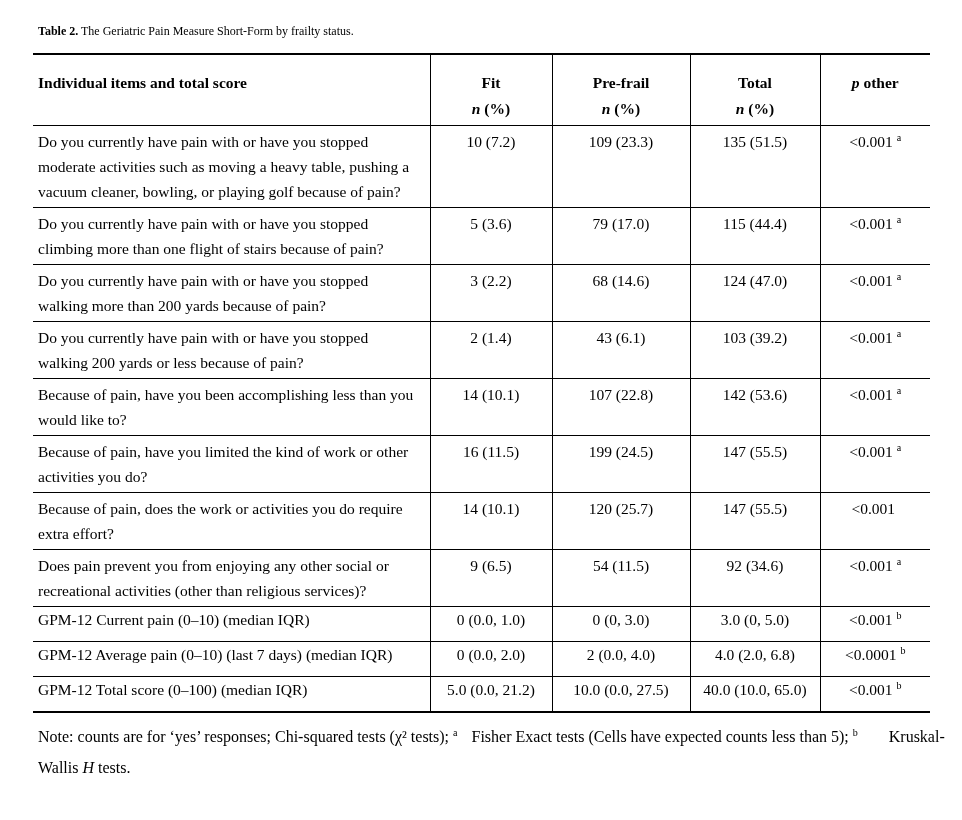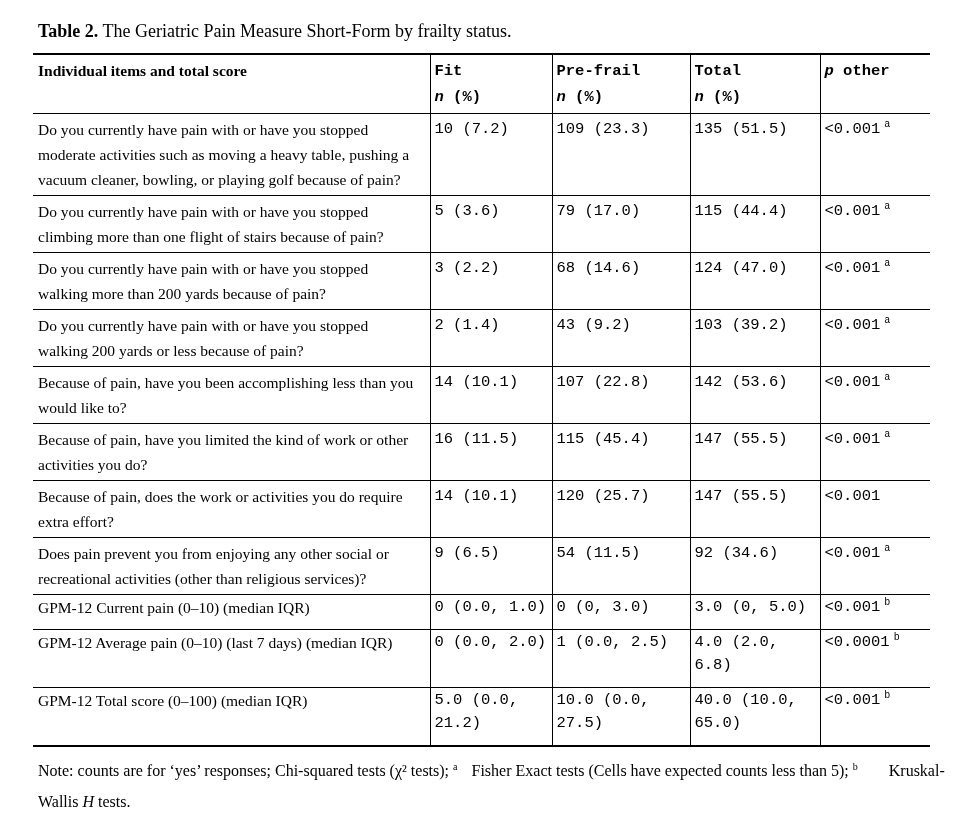--- a/index.html
+++ b/index.html
@@ -4,47 +4,47 @@
 <style>
   html, body { margin:0; padding:0; }
   body {
     width:962px; height:820px;
     background:#ffffff; color:#000000;
     font-family:"Liberation Serif","DejaVu Serif",serif;
     overflow:hidden;
   }
   .page { padding:21px 30px 0 33px; }
 
-  .title { font-size:18px; line-height:20px; margin:0 0 12px 5px; }
+  .title { font-size:12px; line-height:20px; margin:0 0 12px 5px; }
   .title .tbold { font-weight:bold; }
 
   table.gpm {
     border-collapse:collapse; table-layout:fixed;
     width:897px;
     border-top:2px solid #000;
     border-bottom:2px solid #000;
     font-size:15.5px;
   }
   th, td {
     vertical-align:top;
     padding:3px 4px;
     line-height:25px;
     border-bottom:1px solid #000;
   }
   th + th, td + td { border-left:1px solid #000; }
 
   thead th {
     font-weight:bold; text-align:center;
-    line-height:26px; padding-top:3px; padding-bottom:3px;
+    line-height:26px; padding-top:15px; padding-bottom:3px;
   }
   th.q, td.q {
     text-align:left; padding-left:5px; padding-right:3px;
     white-space:pre-line;
   }
-  td.c, th.c { text-align:left;font-family:Liberation Mono, monospace; }
+  td.c, th.c { text-align:center; }
   tr.tight td { line-height:23px; padding-top:1px; padding-bottom:10px; }
 
   sup.s {
     font-size:10px; line-height:0;
     vertical-align:super; margin-left:4px;
   }
   i { font-style:italic; }
 
   .note {
     font-size:16px; line-height:31px;
@@ -110,37 +110,37 @@
 walking more than 200 yards because of pain?</td>
         <td class="c">3 (2.2)</td>
         <td class="c">68 (14.6)</td>
         <td class="c">124 (47.0)</td>
         <td class="c"><span>&lt;0.001</span><sup class="s">a</sup></td>
       </tr>
       <tr>
         <td class="q">Do you currently have pain with or have you stopped
 walking 200 yards or less because of pain?</td>
         <td class="c">2 (1.4)</td>
-        <td class="c">43 (9.2)</td>
+        <td class="c">43 (6.1)</td>
         <td class="c">103 (39.2)</td>
         <td class="c"><span>&lt;0.001</span><sup class="s">a</sup></td>
       </tr>
       <tr>
         <td class="q">Because of pain, have you been accomplishing less than you
 would like to?</td>
         <td class="c">14 (10.1)</td>
         <td class="c">107 (22.8)</td>
         <td class="c">142 (53.6)</td>
         <td class="c"><span>&lt;0.001</span><sup class="s">a</sup></td>
       </tr>
       <tr>
         <td class="q">Because of pain, have you limited the kind of work or other
 activities you do?</td>
         <td class="c">16 (11.5)</td>
-        <td class="c">115 (45.4)</td>
+        <td class="c">199 (24.5)</td>
         <td class="c">147 (55.5)</td>
         <td class="c"><span>&lt;0.001</span><sup class="s">a</sup></td>
       </tr>
       <tr>
         <td class="q">Because of pain, does the work or activities you do require
 extra effort?</td>
         <td class="c">14 (10.1)</td>
         <td class="c">120 (25.7)</td>
         <td class="c">147 (55.5)</td>
         <td class="c"><span>&lt;0.001</span><sup class="s"></sup></td>
@@ -156,21 +156,21 @@
       <tr class="tight">
         <td class="q">GPM-12 Current pain (0–10) (median IQR)</td>
         <td class="c">0 (0.0, 1.0)</td>
         <td class="c">0 (0, 3.0)</td>
         <td class="c">3.0 (0, 5.0)</td>
         <td class="c"><span>&lt;0.001</span><sup class="s">b</sup></td>
       </tr>
       <tr class="tight">
         <td class="q">GPM-12 Average pain (0–10) (last 7 days) (median IQR)</td>
         <td class="c">0 (0.0, 2.0)</td>
-        <td class="c">1 (0.0, 2.5)</td>
+        <td class="c">2 (0.0, 4.0)</td>
         <td class="c">4.0 (2.0, 6.8)</td>
         <td class="c"><span>&lt;0.0001</span><sup class="s">b</sup></td>
       </tr>
       <tr class="tight">
         <td class="q">GPM-12 Total score (0–100) (median IQR)</td>
         <td class="c">5.0 (0.0, 21.2)</td>
         <td class="c">10.0 (0.0, 27.5)</td>
         <td class="c">40.0 (10.0, 65.0)</td>
         <td class="c"><span>&lt;0.001</span><sup class="s">b</sup></td>
       </tr>

